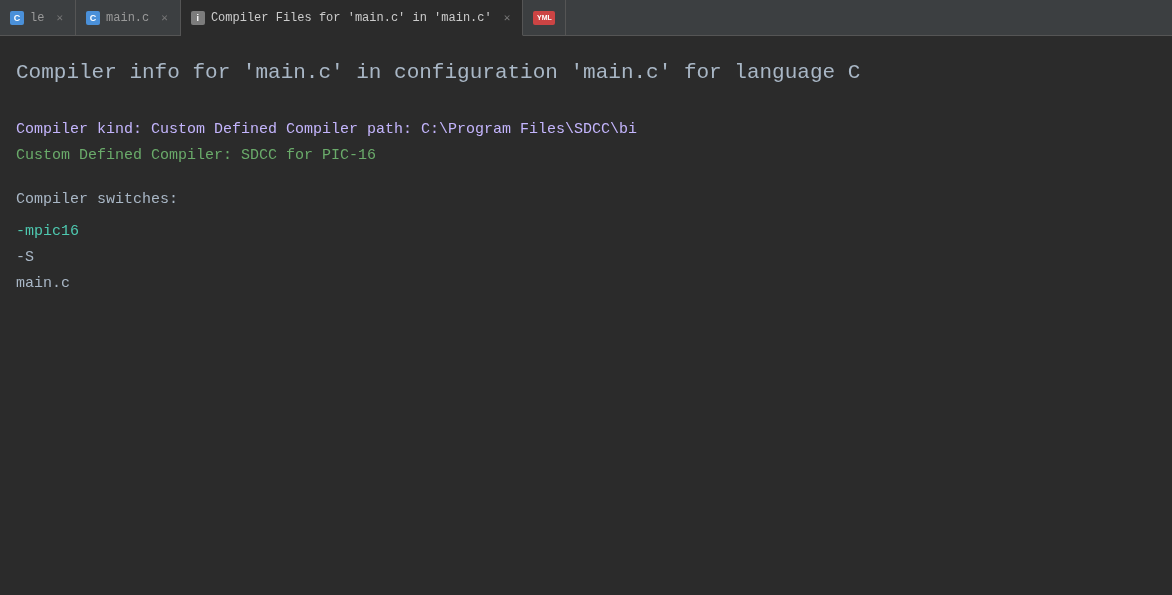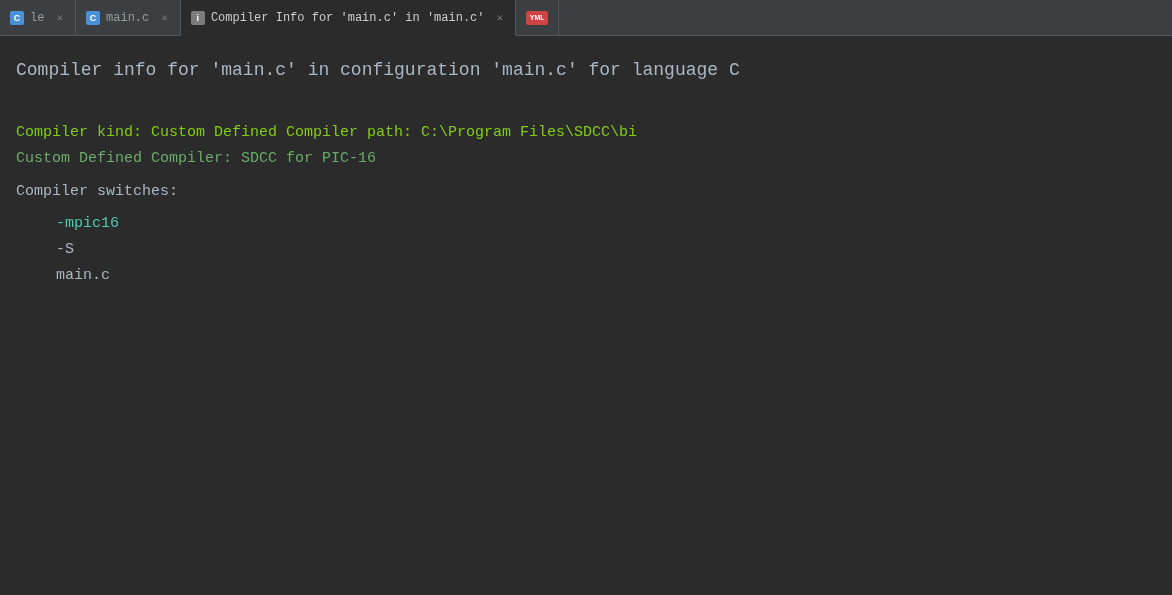--- a/index.html
+++ b/index.html
@@ -108,42 +108,41 @@
 
     .content {
       padding: 20px 16px;
       color: #a9b7c6;
       font-size: 15px;
       line-height: 1.6;
     }
 
     .header-line {
       color: #a9b7c6;
-      margin-bottom: 36px;
-      font-size: 18px;
+      margin-bottom: 28px;
+      font-size: 21px;
     }
 
     .compiler-kind-line {
-      color: #84cc16;
+      color: #c4b5fd;
       margin-bottom: 2px;
     }
 
     .custom-defined-line {
       color: #6aab6a;
-      margin-bottom: 9px;
+      margin-bottom: 20px;
     }
 
     .switches-label {
       color: #a9b7c6;
       margin-bottom: 8px;
       font-family: Liberation Mono, monospace;
     }
 
     .switch-item {
-      margin-left: 40px;
       color: #6aab6a;
       margin-bottom: 2px;
     }
 
     .switch-item.teal {
       color: #4ec9b0;
     }
 
     .switch-item.plain {
       color: #a9b7c6;
@@ -161,21 +160,21 @@
   </div>
 
   <div class="tab">
     <span class="tab-icon tab-icon-c">C</span>
     <span>main.c</span>
     <span class="tab-close">✕</span>
   </div>
 
   <div class="tab active">
     <span class="tab-icon tab-icon-info">i</span>
-    <span>Compiler Info for 'main.c' in 'main.c'</span>
+    <span>Compiler Files for 'main.c' in 'main.c'</span>
     <span class="tab-close">✕</span>
   </div>
 
   <div class="tab">
     <span class="tab-icon tab-icon-yaml">YML</span>
   </div>
 </div>
 
 <div class="content">
   <div class="header-line">Compiler info for 'main.c' in configuration 'main.c' for language C</div>

